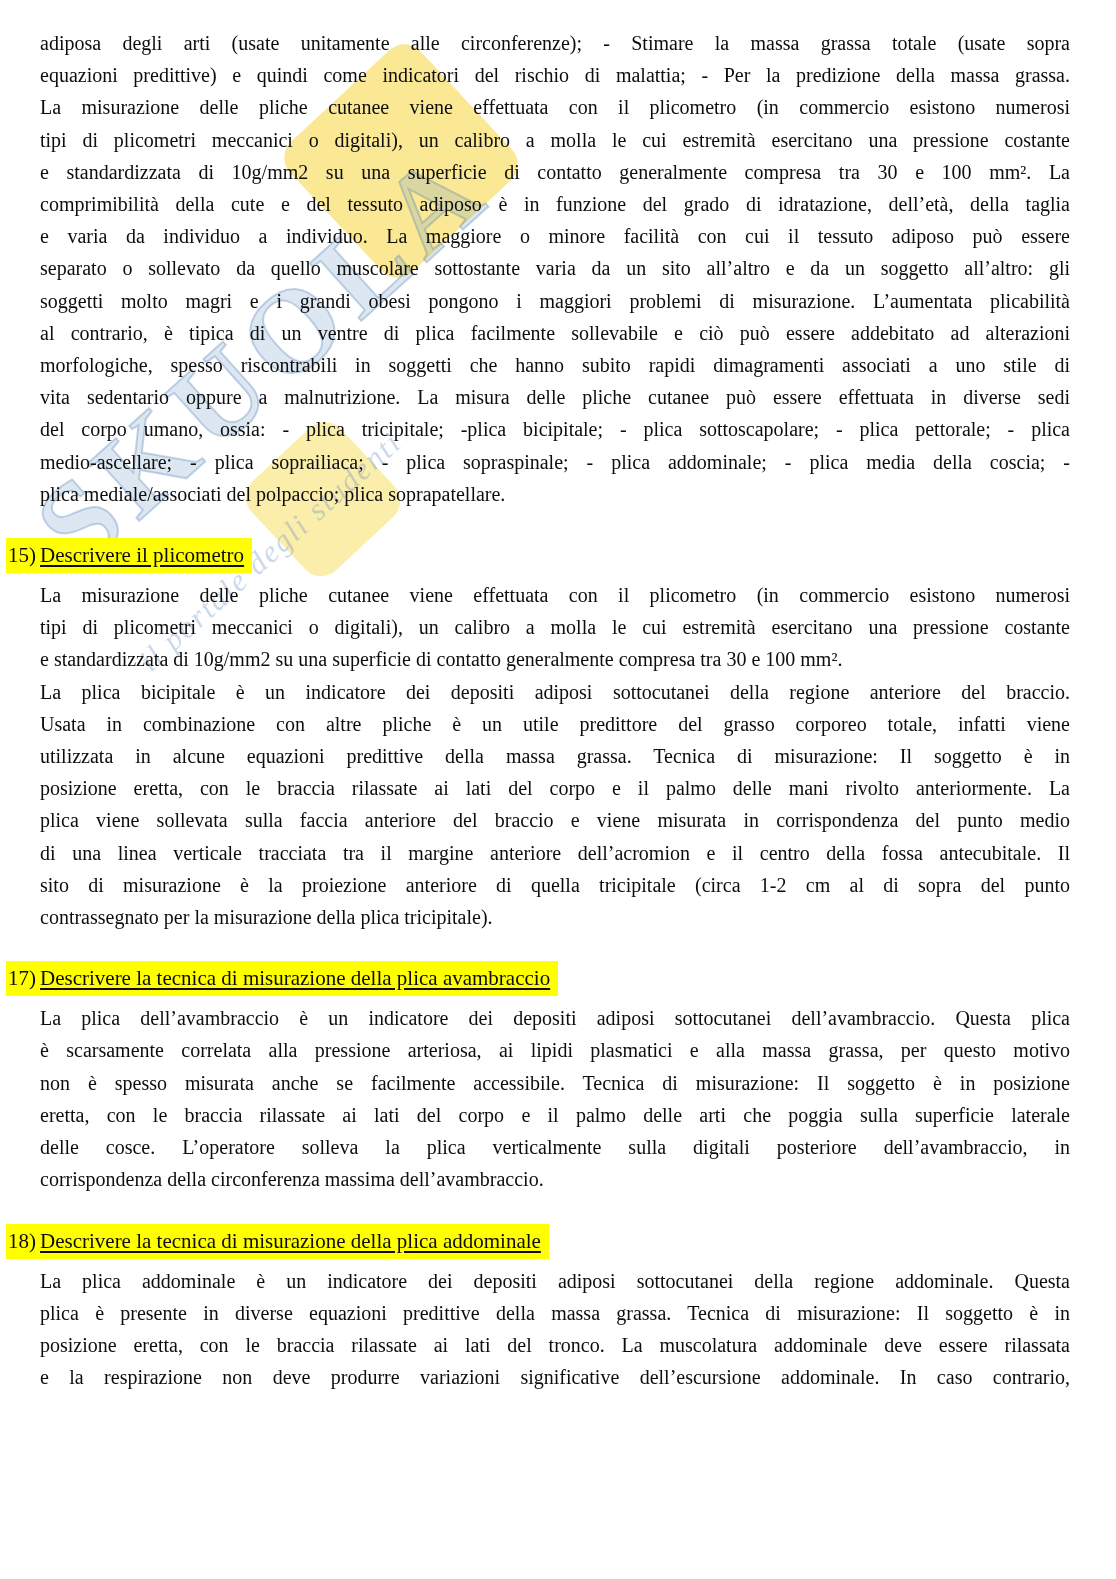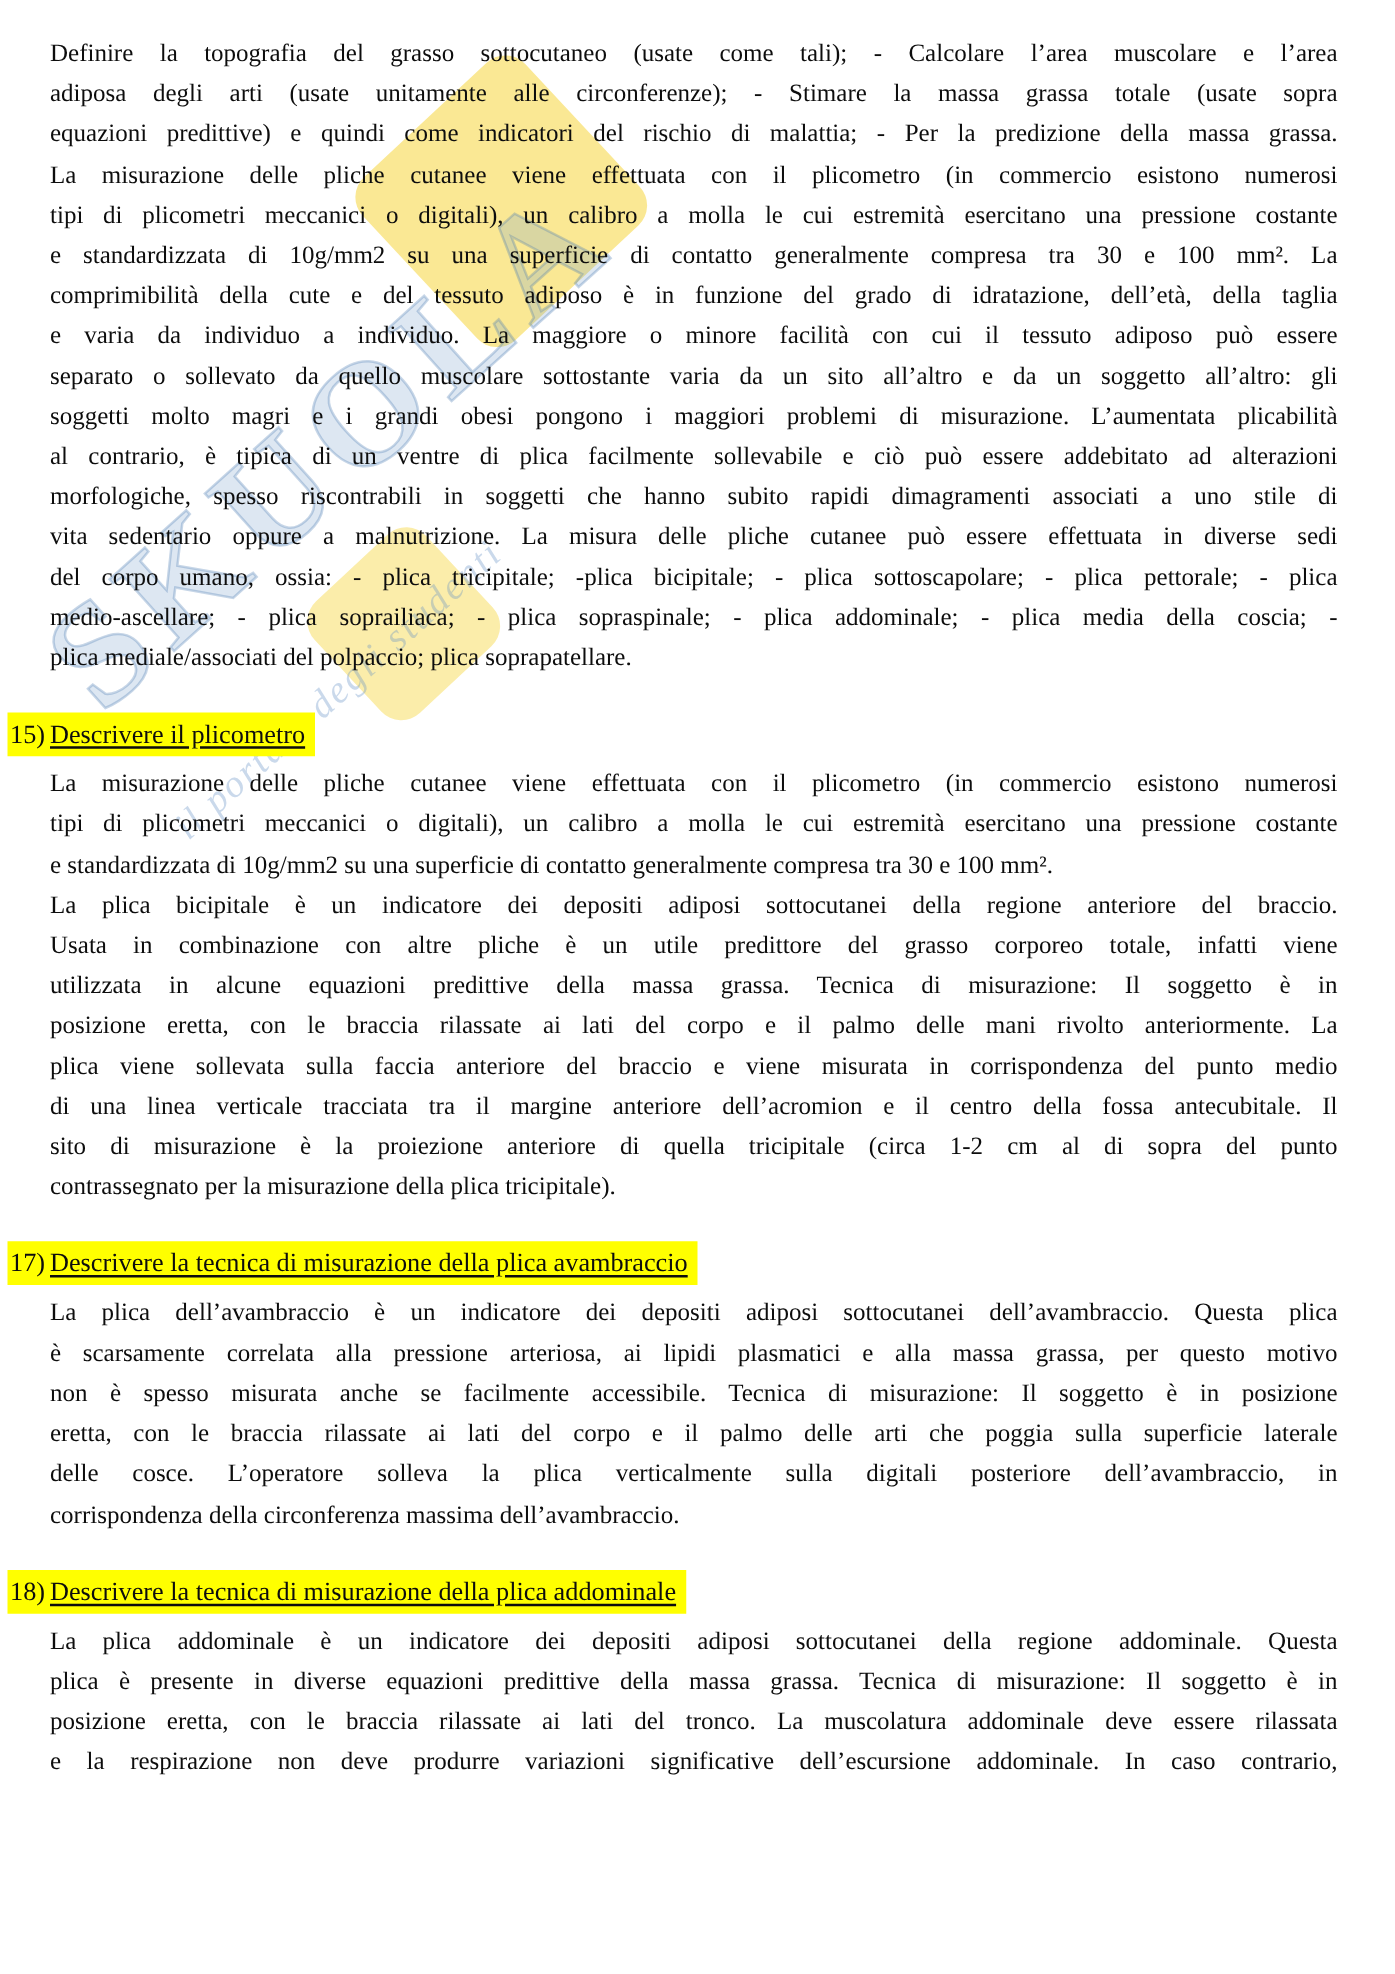--- a/index.html
+++ b/index.html
@@ -61,21 +61,20 @@
   <div class="watermark">
     <div class="wm-diamond d1"></div>
     <div class="wm-diamond d2"></div>
     <div class="wm-letters">SKUOLA</div>
     <div class="wm-script">il portale degli studenti</div>
   </div>
 
   <div class="doc">
 
     <div class="para">
-      <div class="ln">Definire la topografia del grasso sottocutaneo (usate come tali); - Calcolare l’area muscolare e l’area</div>
       <div class="ln">adiposa degli arti (usate unitamente alle circonferenze); - Stimare la massa grassa totale (usate sopra</div>
       <div class="ln">equazioni predittive) e quindi come indicatori del rischio di malattia; - Per la predizione della massa grassa.</div>
       <div class="ln">La misurazione delle pliche cutanee viene effettuata con il plicometro (in commercio esistono numerosi</div>
       <div class="ln">tipi di plicometri meccanici o digitali), un calibro a molla le cui estremità esercitano una pressione costante</div>
       <div class="ln">e standardizzata di 10g/mm2 su una superficie di contatto generalmente compresa tra 30 e 100 mm². La</div>
       <div class="ln">comprimibilità della cute e del tessuto adiposo è in funzione del grado di idratazione, dell’età, della taglia</div>
       <div class="ln">e varia da individuo a individuo. La maggiore o minore facilità con cui il tessuto adiposo può essere</div>
       <div class="ln">separato o sollevato da quello muscolare sottostante varia da un sito all’altro e da un soggetto all’altro: gli</div>
       <div class="ln">soggetti molto magri e i grandi obesi pongono i maggiori problemi di misurazione. L’aumentata plicabilità</div>
       <div class="ln">al contrario, è tipica di un ventre di plica facilmente sollevabile e ciò può essere addebitato ad alterazioni</div>

